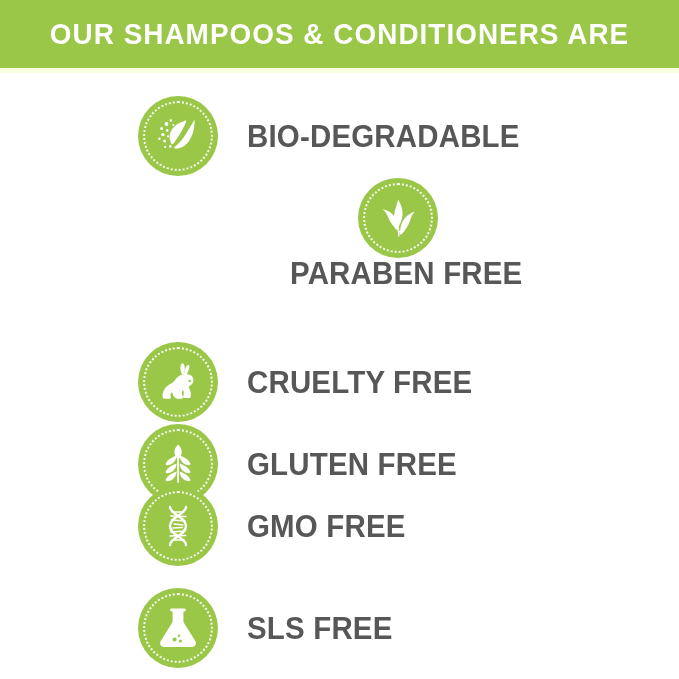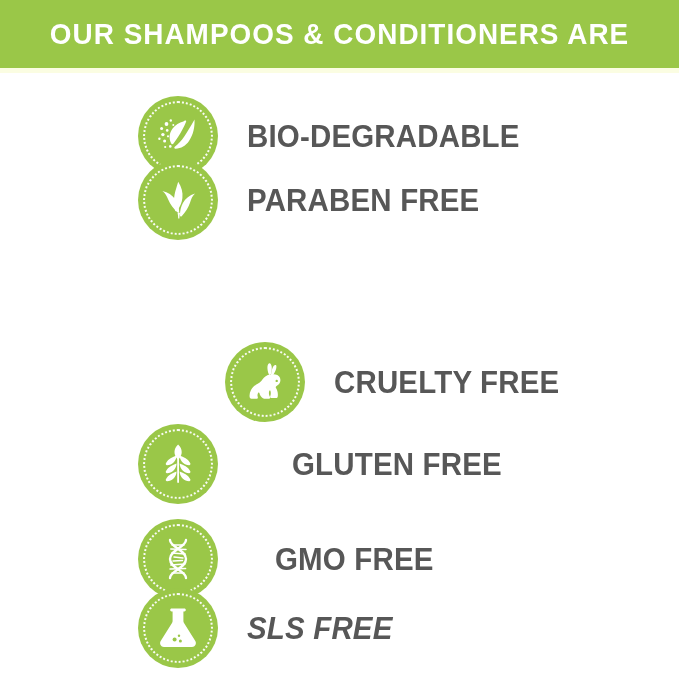--- a/index.html
+++ b/index.html
@@ -153,71 +153,71 @@
             <circle cx="17.8" cy="9.5" r="1.2"></circle>
             <circle cx="20.3" cy="14.0" r="1.0"></circle>
             <circle cx="12.2" cy="36.0" r="1.1"></circle>
             <circle cx="17.3" cy="35.4" r="1.3"></circle>
           </svg>
         </span>
       </div>
       <span class="claim-label">BIO-DEGRADABLE</span>
     </li>
 
-    <li class="claim-row" style="top:64px;">
+    <li class="claim-row" style="top:82px;flex-direction:column;">
       <div class="badge">
         <div class="badge-ring"></div>
         <span class="badge-glyph">
           <svg viewBox="0 0 50 50" fill="#ffffff" aria-hidden="true">
             <path d="M25.2 6.8c3.4 5.2 4.8 10.6 4.2 16.1-.5 4.6-2.4 9-5.5 13.1-.5.7-1.6.4-1.8-.4-1.4-5.5-1.6-10.9-.5-16.1.9-4.3 2.3-8.3 3.6-12.7z"></path>
             <path d="M9.4 16.0c5.6 1.3 9.9 4.1 12.8 8.3 2.4 3.5 3.7 7.7 4.0 12.3.1.9-.9 1.4-1.5.8-4.2-3.8-7.4-8-9.4-12.7-1.7-3.9-2.9-6.6-5.9-8.7z"></path>
             <path d="M42.0 18.6c-5.5 1.8-9.5 5.0-12.1 9.4-2.1 3.7-3.0 8.0-2.9 12.6 0 .9 1.1 1.3 1.7.6 3.9-4.2 6.7-8.6 8.3-13.4 1.3-4.0 2.3-6.8 5.0-9.2z"></path>
             <path d="M24.6 38.0c.4 1.9.6 3.7.6 5.6h1.2c0-1.9.2-3.8.6-5.7l-1.2-.6-1.2.7z"></path>
           </svg>
         </span>
       </div>
       <span class="claim-label">PARABEN FREE</span>
     </li>
 
 
-    <li class="claim-row" style="top:246px;justify-content:center;">
+    <li class="claim-row" style="top:246px;">
       <div class="badge">
         <div class="badge-ring"></div>
         <span class="badge-glyph">
           <svg viewBox="0 0 50 50" fill="#ffffff" aria-hidden="true">
             <path d="M29.6 6.2c-1.2.2-1.9 1.5-2.1 3.0-.3 2.3.2 5.2 1.3 8.0.4 1.0 1.8.9 2.1-.1.8-2.7 1.1-5.6.7-7.9-.3-1.6-1.0-2.8-2.0-3.0z"></path>
             <path d="M35.9 8.1c-1.1-.4-2.2.5-2.9 1.8-1.1 2.0-1.8 4.9-2.0 7.9-.1 1.1 1.2 1.6 1.8.7 1.6-2.3 2.9-4.9 3.4-7.1.4-1.5.3-2.9-.3-3.3z"></path>
             <path d="M30.4 17.4c-3.6.4-6.3 2.3-8.0 5.1-1.1 1.8-2.5 3.1-4.3 4.1-3.1 1.7-5.6 3.7-7.1 6.4-1.3 2.3-1.7 4.8-1.3 7.3.1.8.8 1.4 1.6 1.4h5.3c.9 0 1.5-.9 1.2-1.7-.5-1.5-.4-2.9.4-4.2.3-.5 1.1-.4 1.2.2.5 2.3 1.7 4.1 3.5 5.3.4.3.8.4 1.3.4h4.6c1.0 0 1.6-1.1 1.1-2.0-1.1-1.9-1.3-3.9-.6-5.9.2-.5.9-.5 1.1 0 .6 1.8.5 3.6-.2 5.4-.3.9.3 1.9 1.3 1.9h4.6c.8 0 1.5-.6 1.6-1.4.5-3.0-.1-5.9-1.7-8.6-.5-.8-.2-1.8.6-2.2 2.0-1.1 3.3-2.7 3.7-4.7.5-2.7-.7-5.2-3.0-6.3-2.0-.9-4.4-.8-6.9-.5z"></path>
             <circle cx="36.7" cy="23.9" r="1.2" fill="#9ac748"></circle>
           </svg>
         </span>
       </div>
       <span class="claim-label">CRUELTY FREE</span>
     </li>
 
-    <li class="claim-row" style="top:328px;gap:45px;">
+    <li class="claim-row" style="top:328px;">
       <div class="badge">
         <div class="badge-ring"></div>
         <span class="badge-glyph">
           <svg viewBox="0 0 50 50" fill="#ffffff" aria-hidden="true">
             <rect x="24.2" y="16" width="1.8" height="28" rx="0.9"></rect>
             <path d="M25.1 5.4c2.4 2.2 3.6 4.8 3.6 7.7 0 2.3-.8 4.5-2.4 6.5-.6.8-1.8.8-2.4 0-1.6-2.0-2.4-4.2-2.4-6.5 0-2.9 1.2-5.5 3.6-7.7z"></path>
             <path d="M23.6 16.6c-.2 3.0-1.3 5.4-3.3 7.2-1.6 1.4-3.7 2.2-6.2 2.4-1.0.1-1.7-1.0-1.2-1.9 1.2-2.2 2.8-3.9 4.7-5.0 2.0-1.2 3.9-2.0 6.0-2.7z"></path>
             <path d="M26.6 16.6c.2 3.0 1.3 5.4 3.3 7.2 1.6 1.4 3.7 2.2 6.2 2.4 1.0.1 1.7-1.0 1.2-1.9-1.2-2.2-2.8-3.9-4.7-5.0-2.0-1.2-3.9-2.0-6.0-2.7z"></path>
             <path d="M23.6 24.6c-.2 3.0-1.3 5.4-3.3 7.2-1.6 1.4-3.7 2.2-6.2 2.4-1.0.1-1.7-1.0-1.2-1.9 1.2-2.2 2.8-3.9 4.7-5.0 2.0-1.2 3.9-2.0 6.0-2.7z"></path>
             <path d="M26.6 24.6c.2 3.0 1.3 5.4 3.3 7.2 1.6 1.4 3.7 2.2 6.2 2.4 1.0.1 1.7-1.0 1.2-1.9-1.2-2.2-2.8-3.9-4.7-5.0-2.0-1.2-3.9-2.0-6.0-2.7z"></path>
             <path d="M23.6 32.6c-.2 3.0-1.3 5.4-3.3 7.2-1.6 1.4-3.7 2.2-6.2 2.4-1.0.1-1.7-1.0-1.2-1.9 1.2-2.2 2.8-3.9 4.7-5.0 2.0-1.2 3.9-2.0 6.0-2.7z"></path>
             <path d="M26.6 32.6c.2 3.0 1.3 5.4 3.3 7.2 1.6 1.4 3.7 2.2 6.2 2.4 1.0.1 1.7-1.0 1.2-1.9-1.2-2.2-2.8-3.9-4.7-5.0-2.0-1.2-3.9-2.0-6.0-2.7z"></path>
           </svg>
         </span>
       </div>
       <span class="claim-label">GLUTEN FREE</span>
     </li>
 
-    <li class="claim-row" style="top:423px;gap:28px;">
+    <li class="claim-row" style="top:390px;">
       <div class="badge">
         <div class="badge-ring"></div>
         <span class="badge-glyph">
           <svg viewBox="0 0 50 50" aria-hidden="true">
             <g stroke="#ffffff" stroke-width="2.4" fill="none" stroke-linecap="round">
               <path d="M33 6c0 7-16 10-16 19s16 12 16 19"></path>
               <path d="M17 6c0 7 16 10 16 19s-16 12-16 19"></path>
             </g>
             <g stroke="#ffffff" stroke-width="1.5" stroke-linecap="round">
               <line x1="19.0" y1="11.0" x2="31.0" y2="11.0"></line>
@@ -228,21 +228,21 @@
               <line x1="17.8" y1="31.0" x2="32.0" y2="30.0"></line>
               <line x1="17.0" y1="35.0" x2="32.6" y2="34.5"></line>
               <line x1="19.0" y1="39.0" x2="31.0" y2="39.0"></line>
             </g>
           </svg>
         </span>
       </div>
       <span class="claim-label">GMO FREE</span>
     </li>
 
-    <li class="claim-row" style="top:492px;font-style:italic;">
+    <li class="claim-row" style="top:492px;">
       <div class="badge">
         <div class="badge-ring"></div>
         <span class="badge-glyph">
           <svg viewBox="0 0 50 50" fill="#ffffff" aria-hidden="true">
             <path d="M18.6 5.6h12.8c.8 0 1.4.6 1.4 1.4s-.6 1.4-1.4 1.4h-1.0v9.5c0 .7.2 1.4.6 2.0l11.3 18.1c1.6 2.6-.2 6.0-3.3 6.0H11.0c-3.1 0-4.9-3.4-3.3-6.0l11.3-18.1c.4-.6.6-1.3.6-2.0V8.4h-1.0c-.8 0-1.4-.6-1.4-1.4s.6-1.4 1.4-1.4z"></path>
             <circle cx="21.6" cy="36.4" r="2.0" fill="#9ac748"></circle>
             <circle cx="27.4" cy="38.1" r="1.5" fill="#9ac748"></circle>
             <circle cx="26.0" cy="32.7" r="1.2" fill="#9ac748"></circle>
           </svg>
         </span>

